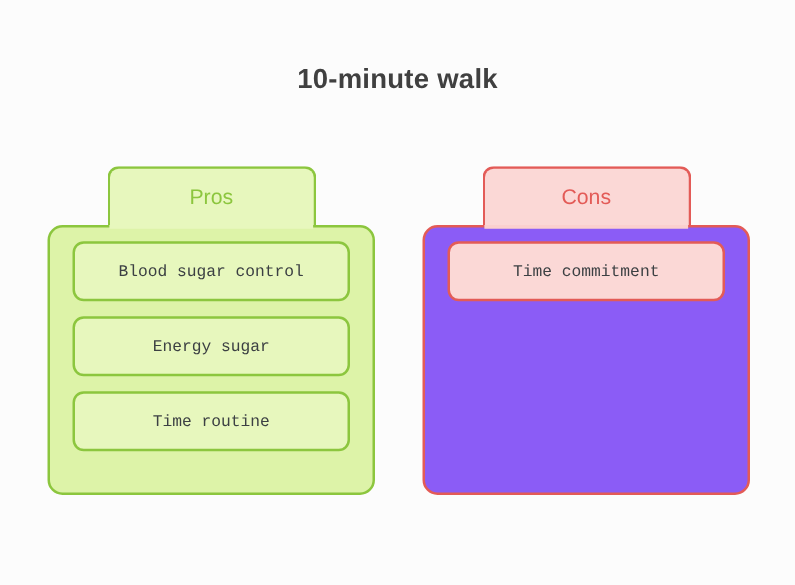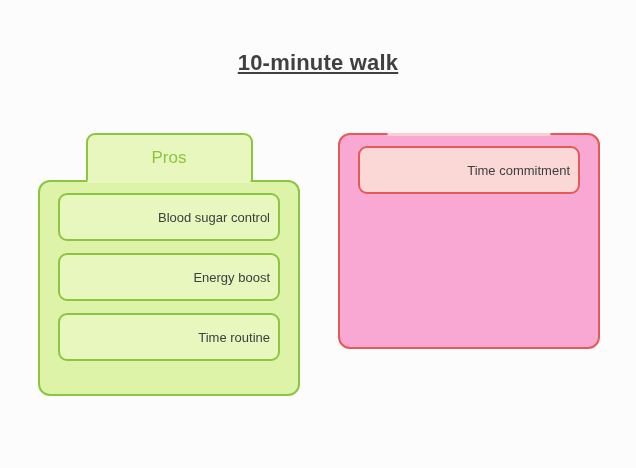--- a/index.html
+++ b/index.html
@@ -18,21 +18,20 @@
   #title {
     position: absolute;
     left: 0;
     top: 50px;
     width: 636px;
     text-align: center;
     font-size: 22px;
     font-weight: bold;
     color: #404040;
     letter-spacing: 0.2px;
-    text-decoration: underline;
   }
 
   .column {
     position: absolute;
     top: 133px;
   }
   #pros-column { left: 38px; width: 262px; }
   #cons-column { left: 338px; width: 262px; }
 
   
@@ -74,21 +73,21 @@
     display: flex;
     flex-direction: column;
     gap: 12px;
   }
   .pros .panel-body {
     border-color: #8cc63e;
     background: #ddf3a8;
   }
   .cons .panel-body {
     border-color: #e35b57;
-    background: #f9a8d4;
+    background: #8b5cf6;
   }
   
   .panel-body::before {
     content: "";
     position: absolute;
     top: -2px;
     left: 50%;
     transform: translateX(-50%);
     width: 163px;
     height: 3px;
@@ -98,25 +97,26 @@
 
   
   .item-card {
     box-sizing: border-box;
     height: 48px;
     flex: 0 0 48px;
     border: 2px solid;
     border-radius: 9px;
     display: flex;
     align-items: center;
-    justify-content: flex-end;
+    justify-content: center;
     font-size: 13px;
     color: #3c4043;
     text-align: center;
     padding: 0 8px;
+    font-family: Liberation Mono, monospace;
   }
   .pros .item-card {
     border-color: #8cc63e;
     background: #e7f7bd;
   }
   .cons .item-card {
     border-color: #e35b57;
     background: #fbd8d6;
   }
 </style>
@@ -127,27 +127,30 @@
 
 <div class="column pros" id="pros-column">
   <div class="panel-tab">
     <span>Pros</span>
   </div>
   <div class="panel-body">
     <div class="item-card">
       <span>Blood sugar control</span>
     </div>
     <div class="item-card">
-      <span>Energy boost</span>
+      <span>Energy sugar</span>
     </div>
     <div class="item-card">
       <span>Time routine</span>
     </div>
   </div>
 </div>
 
 <div class="column cons" id="cons-column">
+  <div class="panel-tab">
+    <span>Cons</span>
+  </div>
   <div class="panel-body">
     <div class="item-card">
       <span>Time commitment</span>
     </div>
   </div>
 </div>
 
 </body></html>

